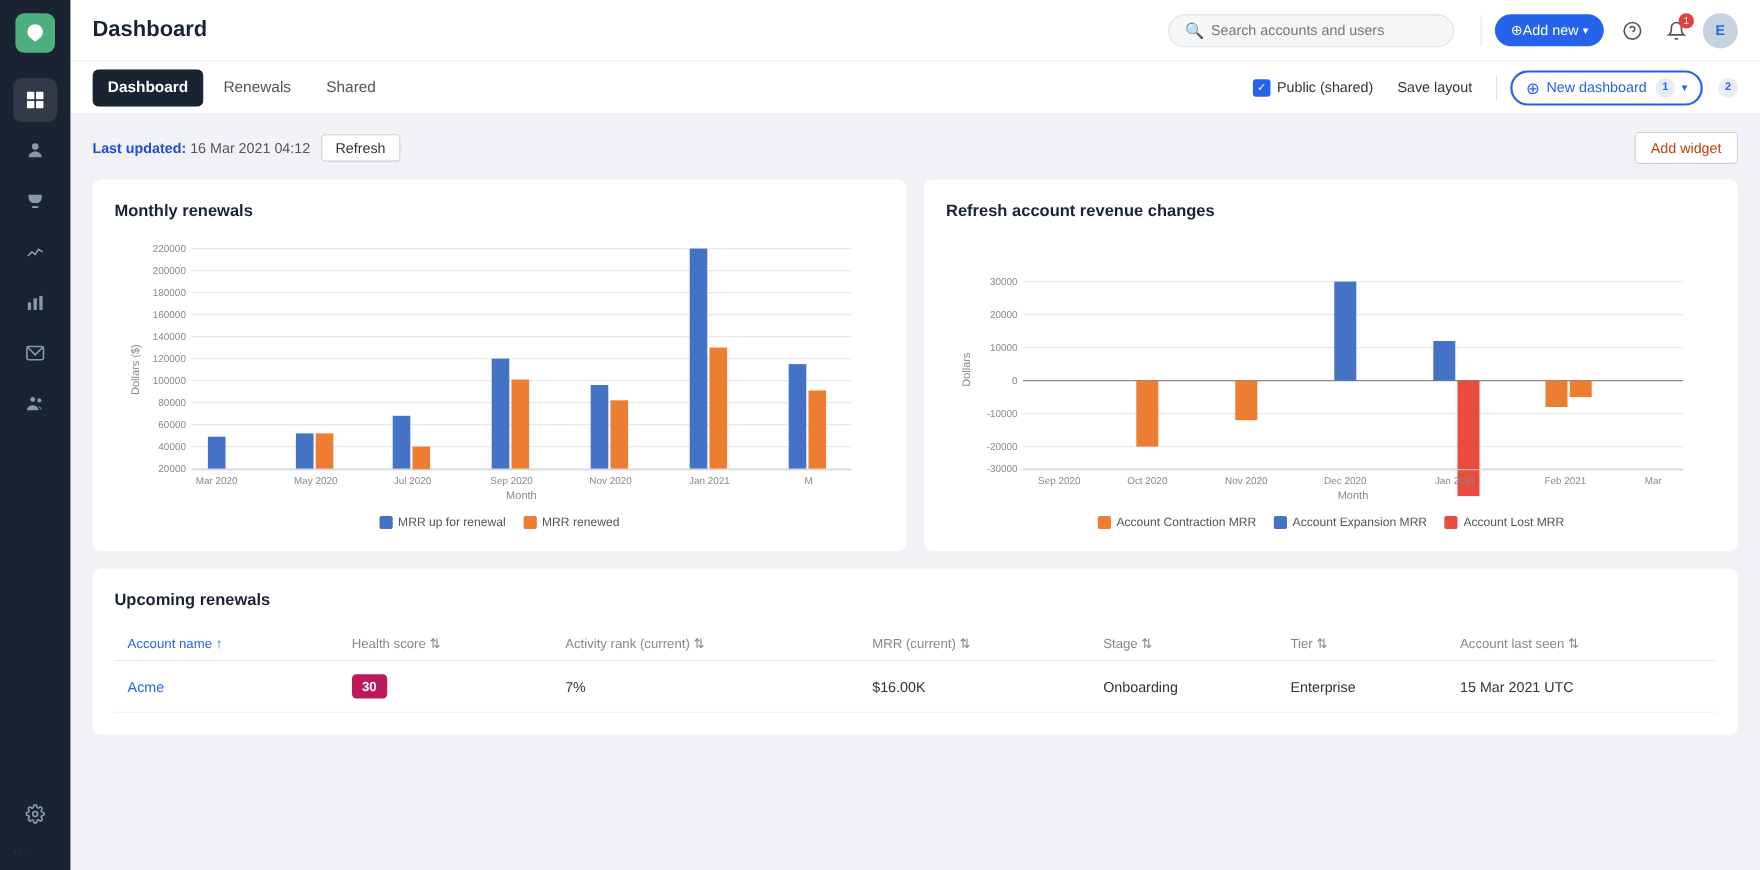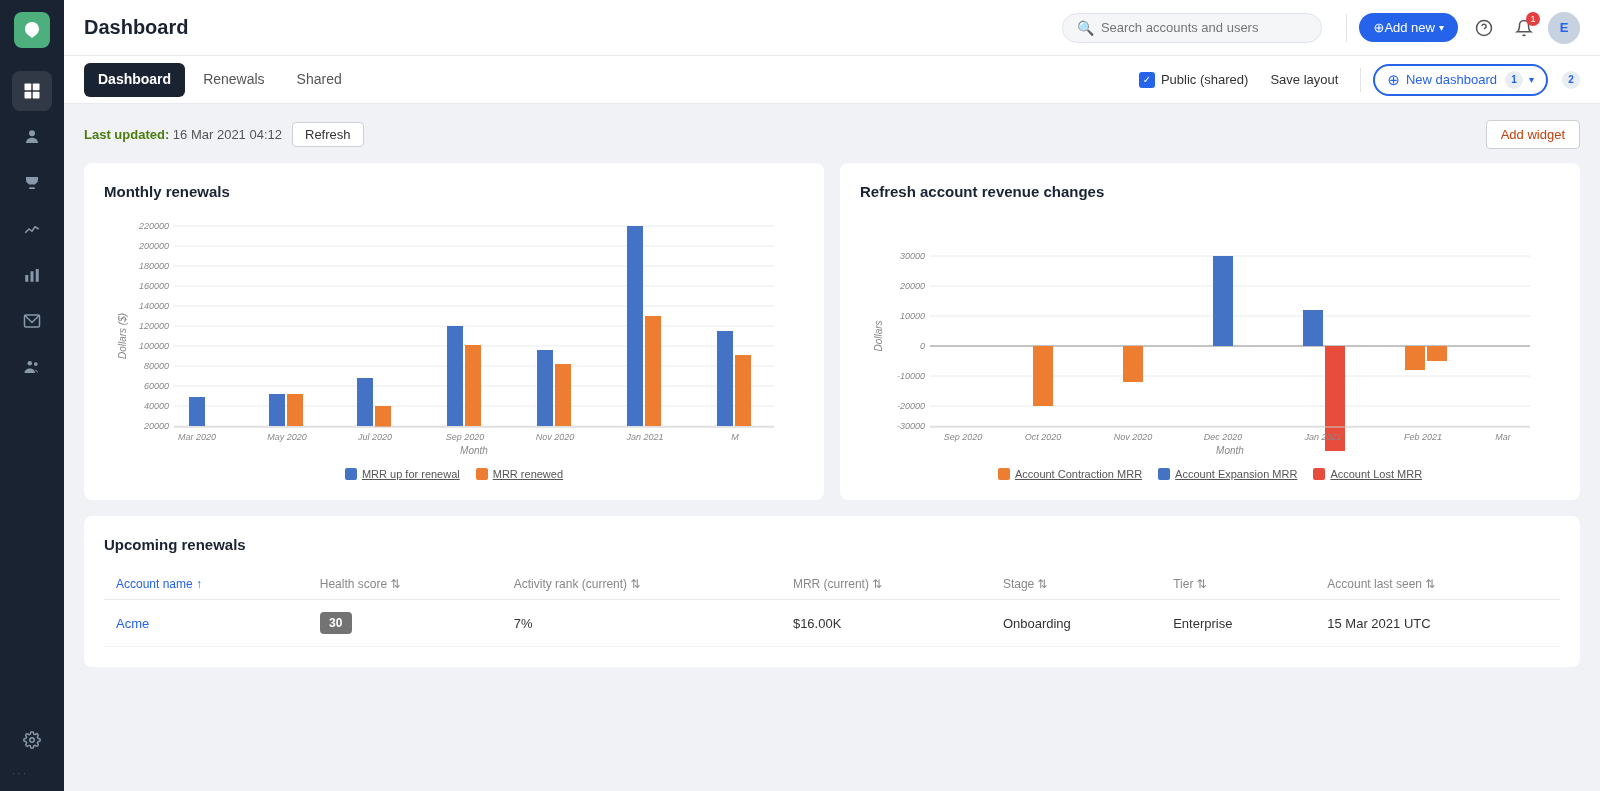--- a/index.html
+++ b/index.html
@@ -197,21 +197,21 @@
       background: #f0f2f5;
     }
 
     
     .update-bar {
       display: flex;
       align-items: center;
       margin-bottom: 14px;
     }
     .update-text { font-size: 13px; color: #555; margin-right: 10px; }
-    .update-text strong { color: #4d7c0f; }
+    .update-text strong { color: #1d4ed8; }
     .refresh-btn {
       border: 1px solid #ccd0d5;
       background: #fff;
       border-radius: 4px;
       padding: 4px 12px;
       font-size: 13px;
       cursor: pointer;
       color: #333;
     }
     .add-widget-btn {
@@ -235,25 +235,25 @@
     .chart-card {
       background: #fff;
       border-radius: 8px;
       padding: 20px;
       flex: 1;
       min-height: 300px;
     }
     .chart-title { font-size: 15px; font-weight: 600; color: #1a2332; margin-bottom: 16px; }
 
     
-    .chart-wrap { width: 100%; font-style: italic; }
+    .chart-wrap { width: 100%; }
 
     
     .legend { display: flex; gap: 16px; margin-top: 8px; justify-content: center; flex-wrap: wrap; }
-    .legend-item { display: flex; align-items: center; gap: 5px; font-size: 11px; color: #555; text-decoration: underline; }
+    .legend-item { display: flex; align-items: center; gap: 5px; font-size: 11px; color: #555; }
     .legend-dot { width: 12px; height: 12px; border-radius: 2px; }
 
     
     .table-card {
       background: #fff;
       border-radius: 8px;
       padding: 20px;
     }
     .table-title { font-size: 15px; font-weight: 600; color: #1a2332; margin-bottom: 16px; }
     table { width: 100%; border-collapse: collapse; }
@@ -277,21 +277,21 @@
     .health-badge {
       display: inline-flex;
       align-items: center;
       justify-content: center;
       width: 32px; height: 22px;
       border-radius: 4px;
       font-size: 12px;
       font-weight: 600;
       color: #fff;
     }
-    .health-red { background: #737373; }
+    .health-red { background: #be185d; }
     .health-orange { background: #f97316; }
 
     
     .tab-num-circle {
       display: inline-flex; align-items: center; justify-content: center;
       width: 18px; height: 18px;
       background: #e8edf3;
       border-radius: 50%;
       font-size: 10px;
       color: #2563eb;

